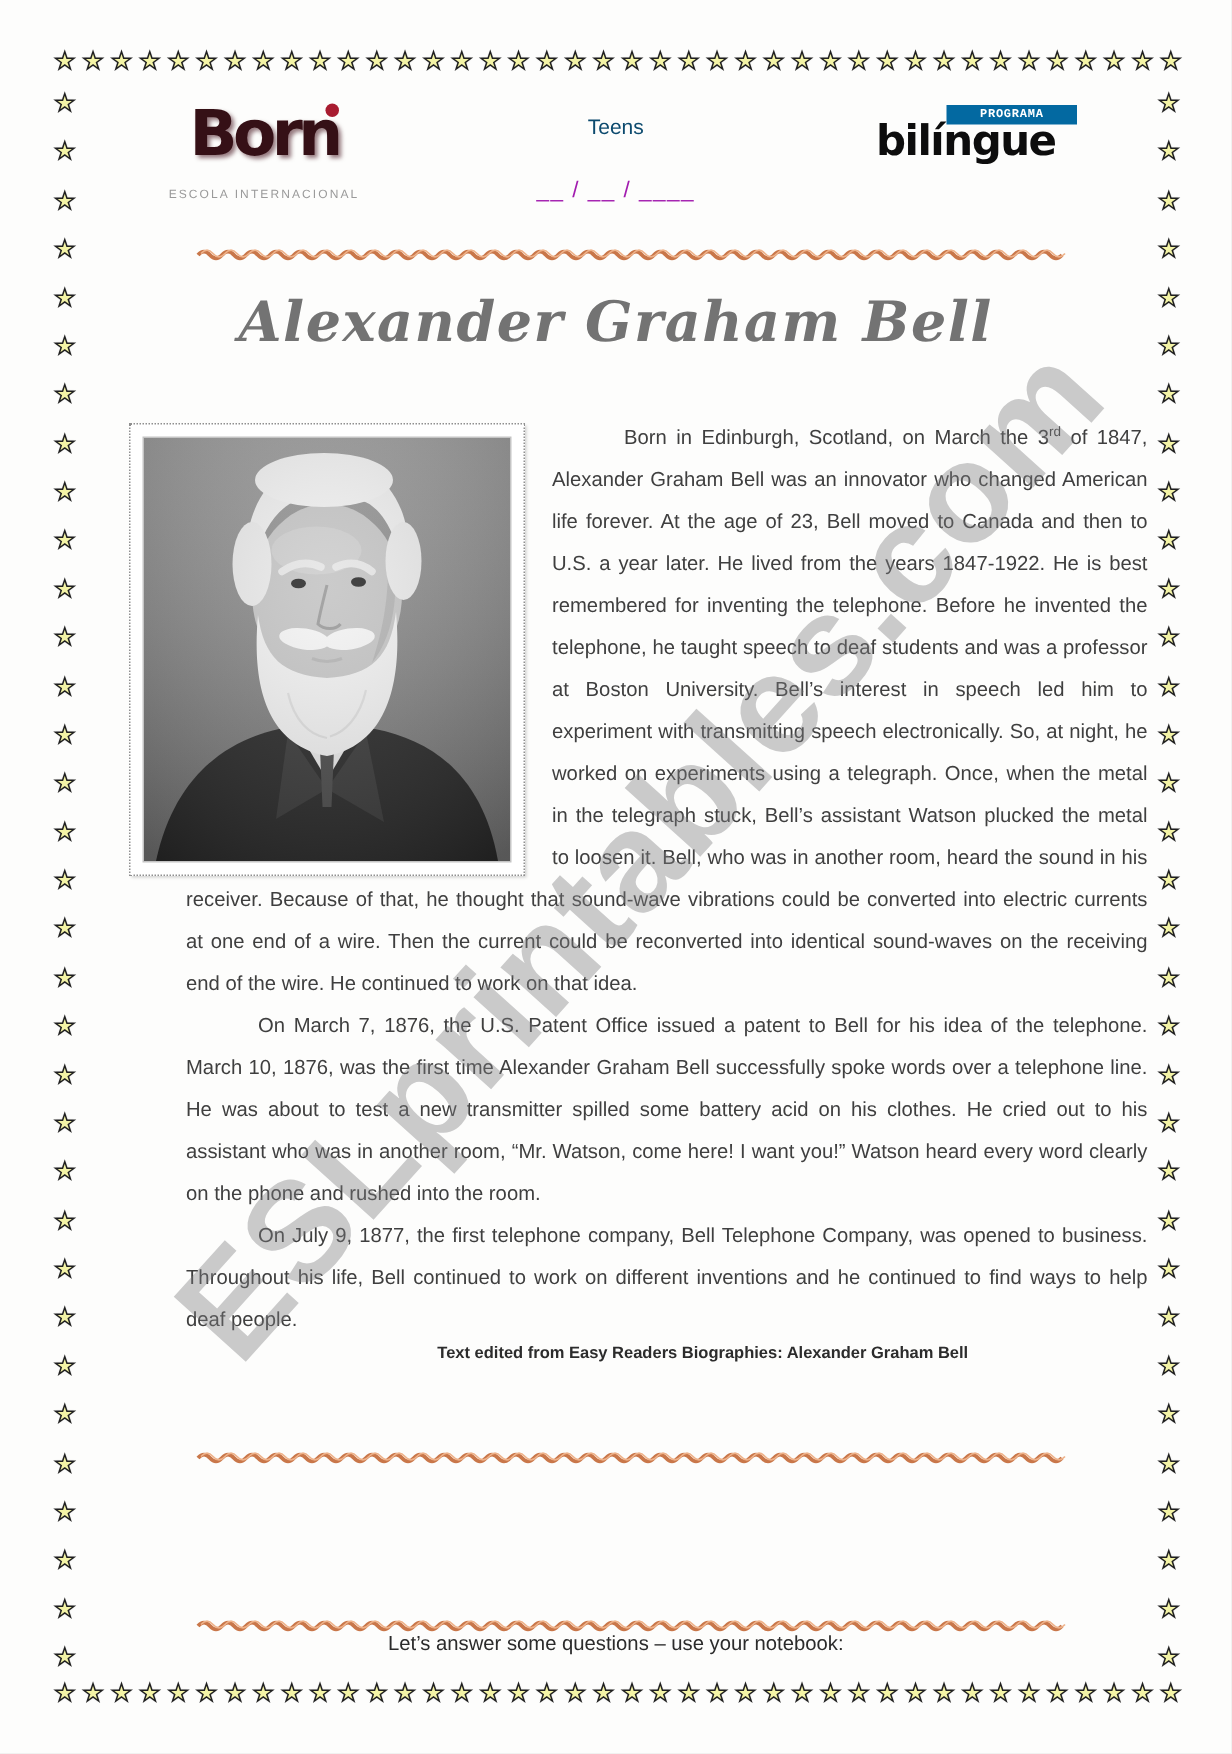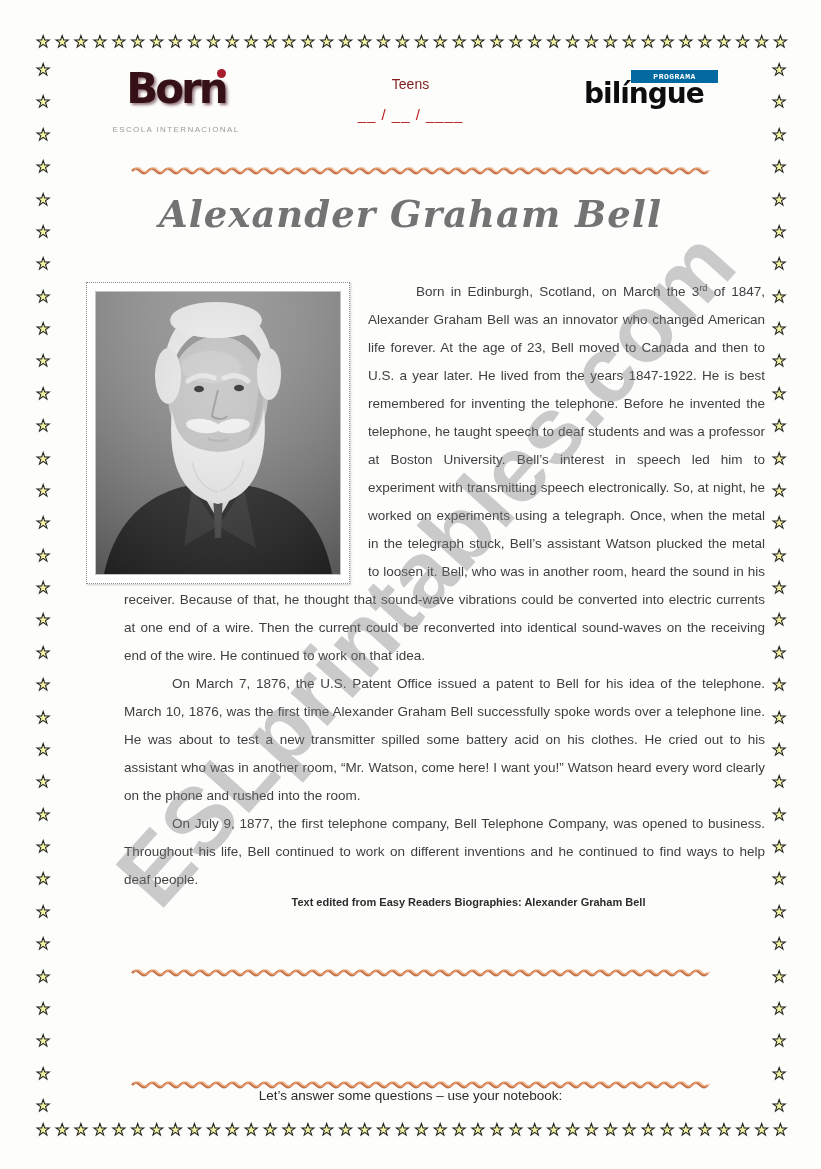--- a/index.html
+++ b/index.html
@@ -19,22 +19,22 @@
 
   
   .logo-soci{position:absolute;left:106px;top:68px;width:140px;text-align:center;}
   .soci-text{position:relative;display:inline-block;font-family:"DejaVu Sans",sans-serif;
              font-size:42px;font-weight:bold;letter-spacing:-3px;color:#351016;line-height:1;
              text-shadow:2px 2px 3px rgba(60,10,20,.55);}
   .soci-dot{position:absolute;width:9px;height:9px;background:#a81c30;border-radius:50%;right:0px;top:1px;}
   .soci-sub{font-size:8px;color:#9a9a9a;letter-spacing:1.4px;margin-top:15px;}
 
   .header-center{position:absolute;left:0;top:76px;width:100%;text-align:center;}
-  .teens{font-size:14px;color:#7f1d1d;}
-  .date-line{font-size:15px;color:#b91c1c;margin-top:14px;letter-spacing:1px;}
+  .teens{font-size:14px;color:#0c4a6e;}
+  .date-line{font-size:15px;color:#a21caf;margin-top:26px;letter-spacing:1px;}
 
   .logo-bilingue{position:absolute;left:584px;top:80px;}
   .bilingue-wrap{position:relative;display:inline-block;}
   .bilingue-text{font-family:"DejaVu Sans",sans-serif;font-size:28px;font-weight:800;
                  color:#0d0d0d;letter-spacing:-1px;line-height:1;}
   .bilingue-badge{position:absolute;right:-14px;top:-10px;background:#0369a1;color:#fff;
                   font-size:8px;font-weight:bold;padding:2px 22px;letter-spacing:.5px;font-family:Liberation Mono, monospace;}
 
   
   .divider{position:absolute;left:130px;width:583px;height:11px;}

